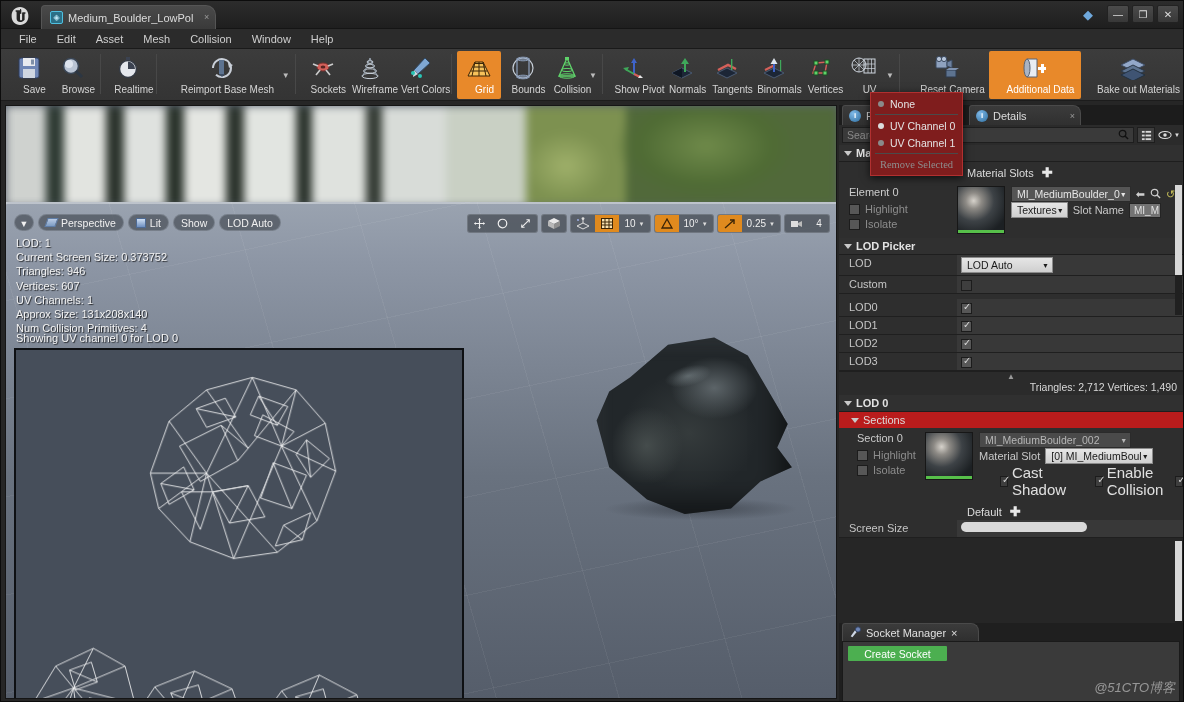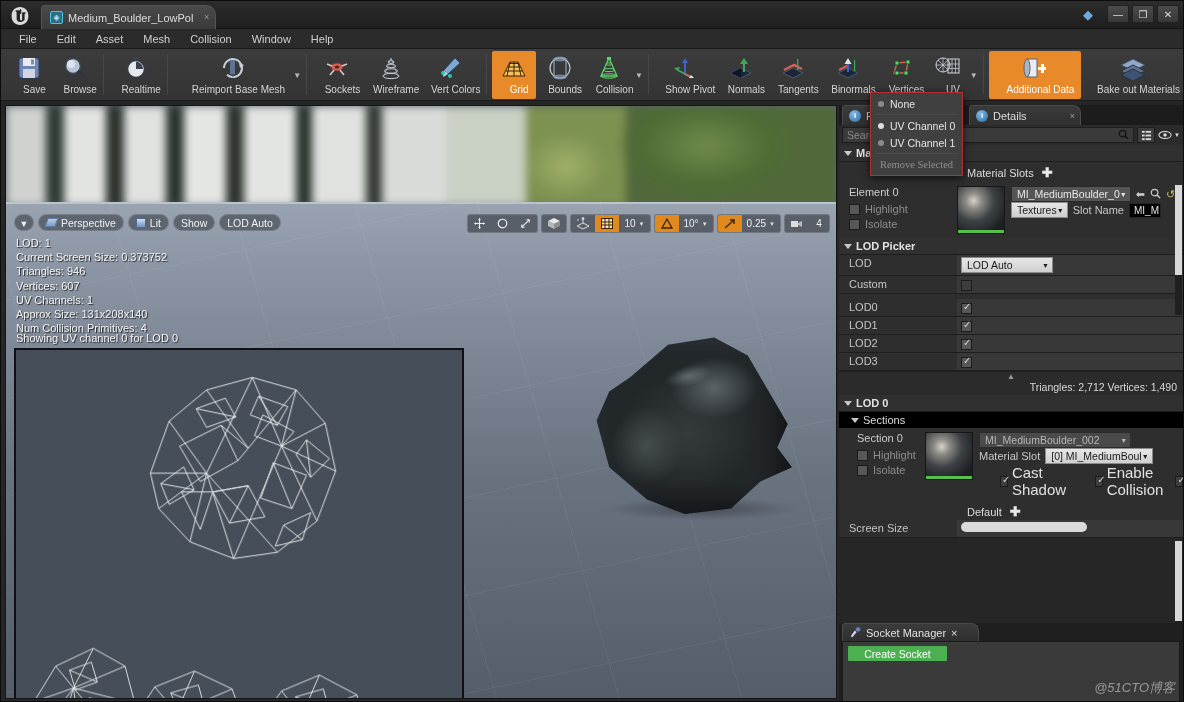--- a/index.html
+++ b/index.html
@@ -181,31 +181,31 @@
   .matleft .e0{ color:#ccc; margin-bottom:5px;}
   .ckline{ display:flex; align-items:center; gap:5px; color:#8d8d8d; margin:3px 0;}
   .thumb{ width:48px; height:48px; border:1px solid #171717; position:relative;
      background:radial-gradient(circle at 34% 30%, #d6d2cb 0%, #8d8a85 18%, #3d4246 46%, #1c2023 80%);
      flex:none;}
   .thumb:after{ content:""; position:absolute; left:0; bottom:0; width:100%; height:3px;
      background:#57c04a;}
   .matfields{ flex:1; padding-left:6px; display:flex; flex-direction:column; }
   .mfrow{ display:flex; align-items:center; gap:5px;}
   .iconbtn{ color:#cfcfcf; font-size:11px;}
-  .slotname{ background:#000000; border:1px solid #242424; color:#e2e2e2;
+  .slotname{ background:#737373; border:1px solid #242424; color:#e2e2e2;
      height:15px; padding:0 4px; display:inline-flex; align-items:center; font-size:10px;
      width:32px; overflow:hidden;}
 
   .lodstats{ position:relative; height:15px; background:#2b2b2b; color:#d8d8d8;
      font-size:10.5px; text-align:right; padding:1px 6px 0 0;}
   .collapse-bar{ height:9px; background:#2b2b2b; display:flex; align-items:center;
      justify-content:center; color:#9a9a9a; font-size:8px; border-top:1px solid #1f1f1f;}
 
   .secsub{ height:16px; display:flex; align-items:center; gap:4px; padding-left:12px;
-     color:#dcdcdc; font-size:11px; background:#000000;}
+     color:#dcdcdc; font-size:11px; background:#b91c1c;}
   .csline{ display:flex; align-items:center; gap:4px; color:#e0e0e0; font-size:15px;padding-left:21px;}
 
   
   .sockwrap{ position:absolute; left:0; top:518px; width:344px; height:176px; background:#1f1f1f;}
   .socktab{ position:absolute; left:3px; top:0; height:18px; padding:0 20px 0 6px;
      background:linear-gradient(#3b3b3b,#2f2f2f); border:1px solid #4a4a4a; border-bottom:none;
      border-top-left-radius:3px; border-top-right-radius:8px; display:flex; align-items:center;
      gap:5px; color:#e0e0e0; font-size:11px;}
   .sockbody{ position:absolute; left:3px; top:18px; width:338px; height:156px;
      background:#3a3a3a; border:1px solid #1a1a1a;}
@@ -216,21 +216,21 @@
      display:flex; align-items:center; justify-content:center; color:#c9c9c9; font-size:11px;}
 
   
   .vsb{ position:absolute; right:1px; width:7px; background:#202020;}
   .vsb .th{ position:absolute; left:0; width:7px; background:#d8d8d8;}
   .sb-mat{ top:40px; height:130px;}
   .sb-low{ top:396px; height:110px;}
 
   
   .uvmenu{ position:absolute; left:869px; top:91px; width:93px;
-     background:#404040; border:1px solid #b13030; z-index:60; padding:2px 0;
+     background:#7f1d1d; border:1px solid #b13030; z-index:60; padding:2px 0;
      box-shadow:0 2px 8px rgba(0,0,0,0.7);}
   .uvmi{ height:17px; display:flex; align-items:center; gap:6px; padding-left:7px;
      color:#e4e4e4; font-size:10.5px;}
   .uvmi.dis{ color:#8e8e8e; justify-content:center; padding-left:0;font-family:Liberation Serif, serif;}
   .radio{ width:6px;height:6px;border-radius:50%; background:#8a8a8a; flex:none;}
   .radio.on{ background:#dcdcdc;}
   .uvdiv{ height:1px; background:#4a4a4a; margin:2px 4px;}
 
   .watermark{ position:absolute; right:8px; bottom:4px; color:rgba(225,225,225,0.55);
      font-size:13px; z-index:40;font-style:italic;}
@@ -487,20 +487,33 @@
               <line x1="21.5" y1="4" x2="21.5" y2="18"></line>
             </g>
           </svg>
       </span>
       <span class="tb-lbl">UV</span>
     </div>
     <div class="tb-caret">▼</div>
 
     <div class="tb-sep"></div>
 
+    <div class="tb-item" style="min-width:84px">
+      <span class="tb-ico">
+        <svg width="28" height="26" viewBox="0 0 28 26">
+            <rect x="3" y="5" width="11" height="8" rx="1" fill="#8fa2bf" stroke="#3b4a60"></rect>
+            <circle cx="6" cy="4" r="2.6" fill="#b6c4d8" stroke="#3b4a60"></circle>
+            <circle cx="11" cy="4" r="2.6" fill="#b6c4d8" stroke="#3b4a60"></circle>
+            <path d="M14 7 l5 -2 v8 l-5 -2z" fill="#6d81a0" stroke="#3b4a60"></path>
+            <rect x="13" y="15" width="10" height="7" fill="#5d7390" stroke="#2e3a4c"></rect>
+            <path d="M13 15 l3 -2 h10 l-3 2z" fill="#7f93b0"></path>
+          </svg>
+      </span>
+      <span class="tb-lbl">Reset Camera</span>
+    </div>
 
     <div class="tb-item active" style="min-width:92px">
       <span class="tb-ico">
         <svg width="28" height="26" viewBox="0 0 28 26">
             <path d="M6 4 h10 v18 h-10 z" fill="#e9edf3" stroke="#5a6474"></path>
             <ellipse cx="6" cy="13" rx="3" ry="9" fill="#aab4c4" stroke="#5a6474"></ellipse>
             <rect x="17" y="12" width="8" height="3" fill="#fff"></rect>
             <rect x="20" y="9" width="3" height="9" fill="#fff"></rect>
           </svg>
       </span>

